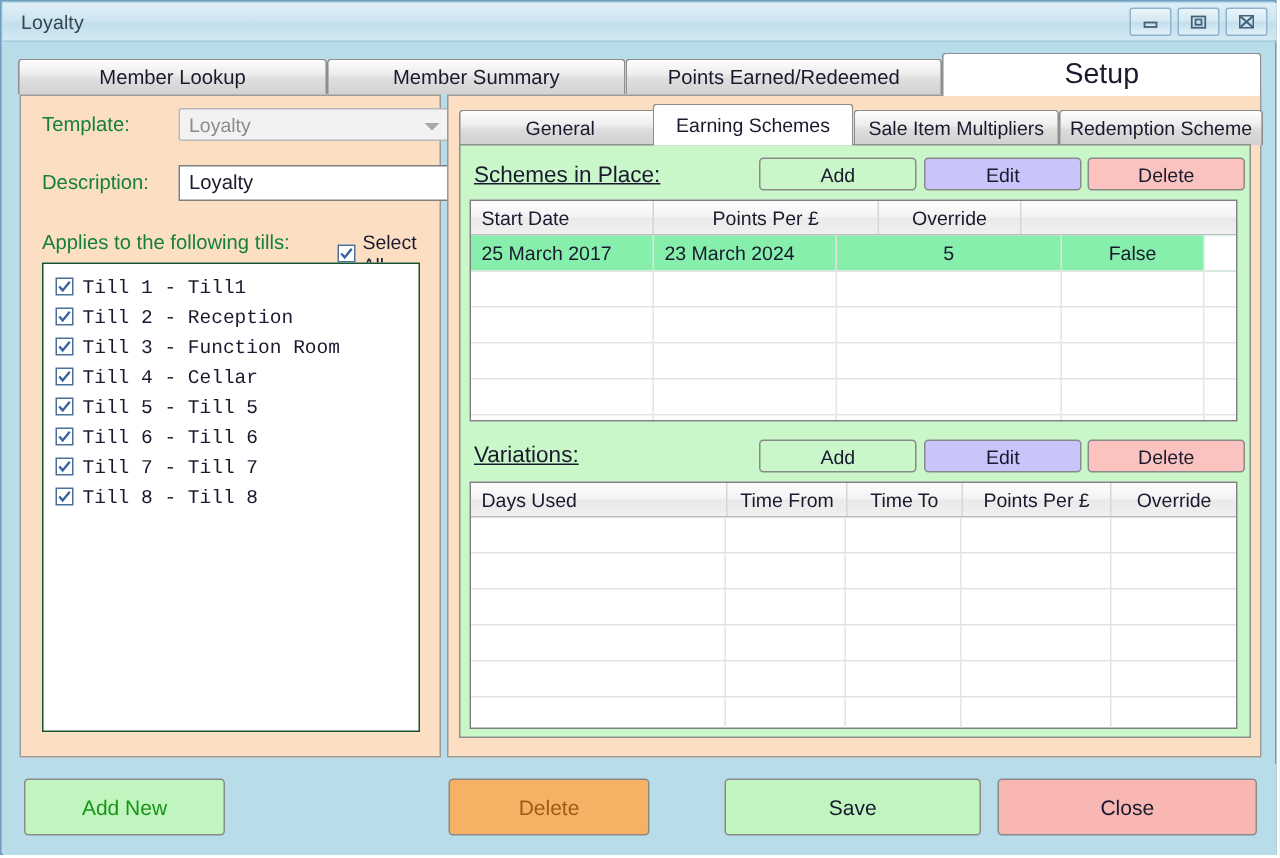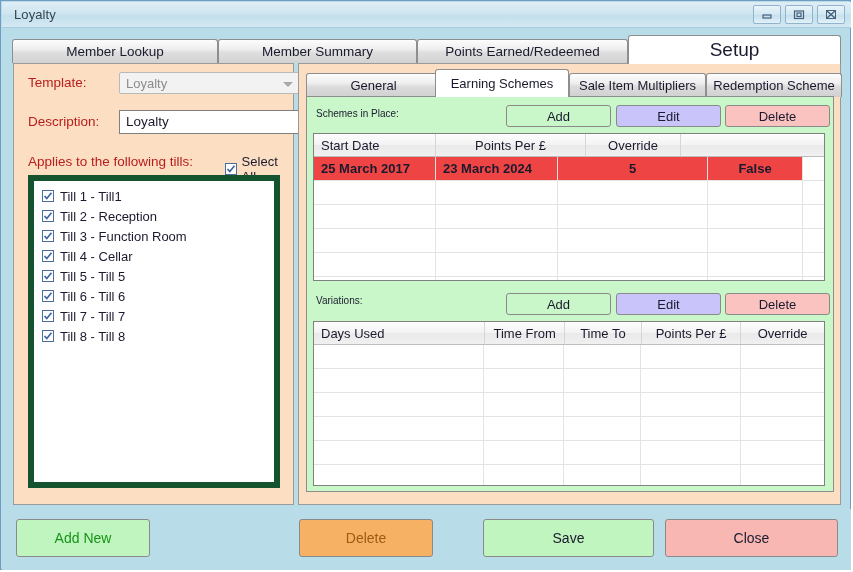--- a/index.html
+++ b/index.html
@@ -94,21 +94,21 @@
     left: 297px; top: 62px;
     width: 543px; height: 442px;
     background: #fcdfc2;
     border: 1px solid #9a9a9a;
     box-sizing: border-box;
   }
 
   .lbl {
     position: absolute;
     font-size: 13.5px;
-    color: #b91c1c;
+    color: #15803d;
   }
 
   
   .combo {
     position: absolute;
     left: 105px; top: 8px;
     width: 181px; height: 22px;
     background: #f2f2f2;
     border: 1px solid #b9b9b9;
     border-radius: 2px;
@@ -160,24 +160,25 @@
     display: flex; align-items: center; gap: 5px;
     font-size: 13px;
   }
 
   
   .listbox {
     position: absolute;
     left: 14px; top: 111px;
     width: 252px; height: 313px;
     background: #ffffff;
-    border: 6px solid #14532d;
+    border: 1px solid #14532d;
     box-sizing: border-box;
     padding: 5px 0 0 0;
     overflow: hidden;
+    font-family: Liberation Mono, monospace;
   }
   .list-item {
     height: 20px;
     padding-left: 8px;
     display: flex; align-items: center; gap: 6px;
     font-size: 13px;
     color: #1a1a2e;
   }
 
   
@@ -208,22 +209,23 @@
     position: absolute;
     left: 7px; top: 32px;
     width: 528px; height: 396px;
     background: #c9f7c9;
     border: 1px solid #8e8e8e;
     box-sizing: border-box;
   }
 
   .section-label {
     position: absolute;
-    font-size: 10px;
-    color: #1a1a2e;
+    font-size: 15px;
+    color: #1a1a2e;
+    text-decoration: underline;
   }
 
   .btn-sm {
     position: absolute;
     height: 22px;
     border: 1px solid #8a8a8a;
     border-radius: 3px;
     display: flex; align-items: center; justify-content: center;
     font-size: 13px;
     color: #1a1a2e;
@@ -255,21 +257,21 @@
     box-sizing: border-box;
     padding-left: 7px;
     height: 100%;
   }
   .grid-head .gh.ctr { justify-content: center; padding-left: 0; }
   .grid-row {
     display: flex;
     height: 23px;
     border-bottom: 1px solid #e3e3e3;
   }
-  .grid-row.filled { background: #ef4444; font-weight: bold; }
+  .grid-row.filled { background: #86efac; }
   .grid-row .gc {
     display: flex; align-items: center;
     font-size: 13px;
     color: #1a1a2e;
     border-right: 1px solid #e3e3e3;
     box-sizing: border-box;
     padding-left: 7px;
     height: 100%;
   }
   .grid-row .gc.ctr { justify-content: center; padding-left: 0; }

